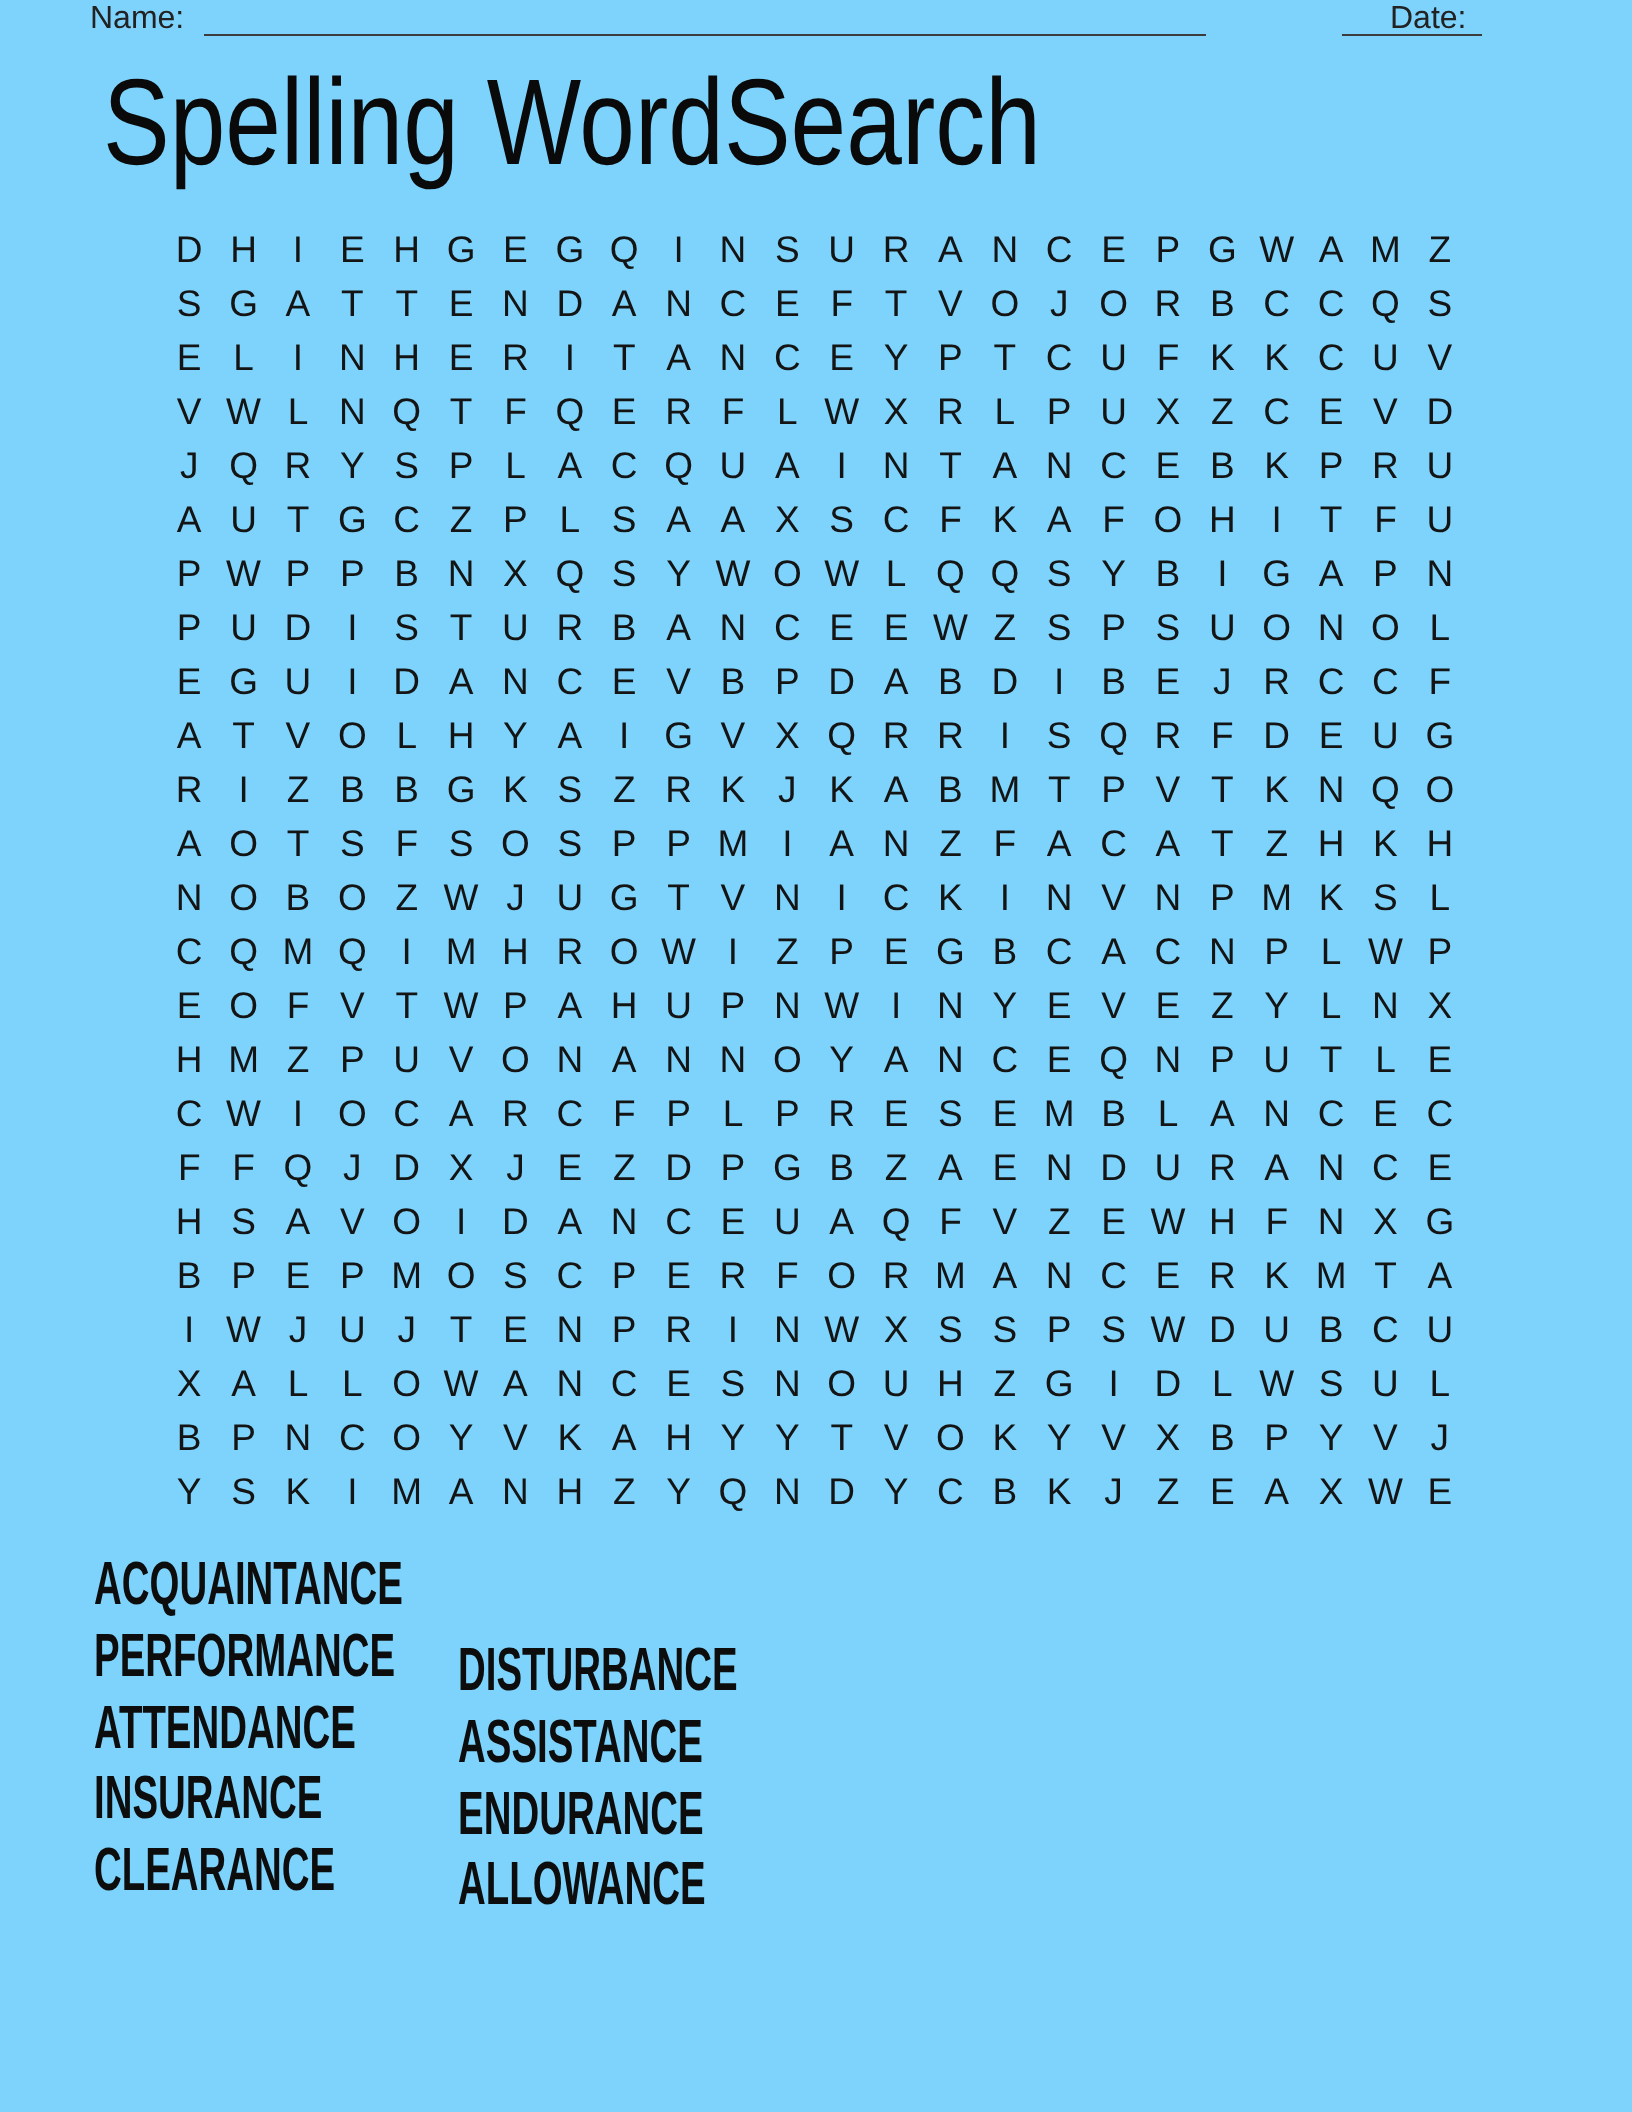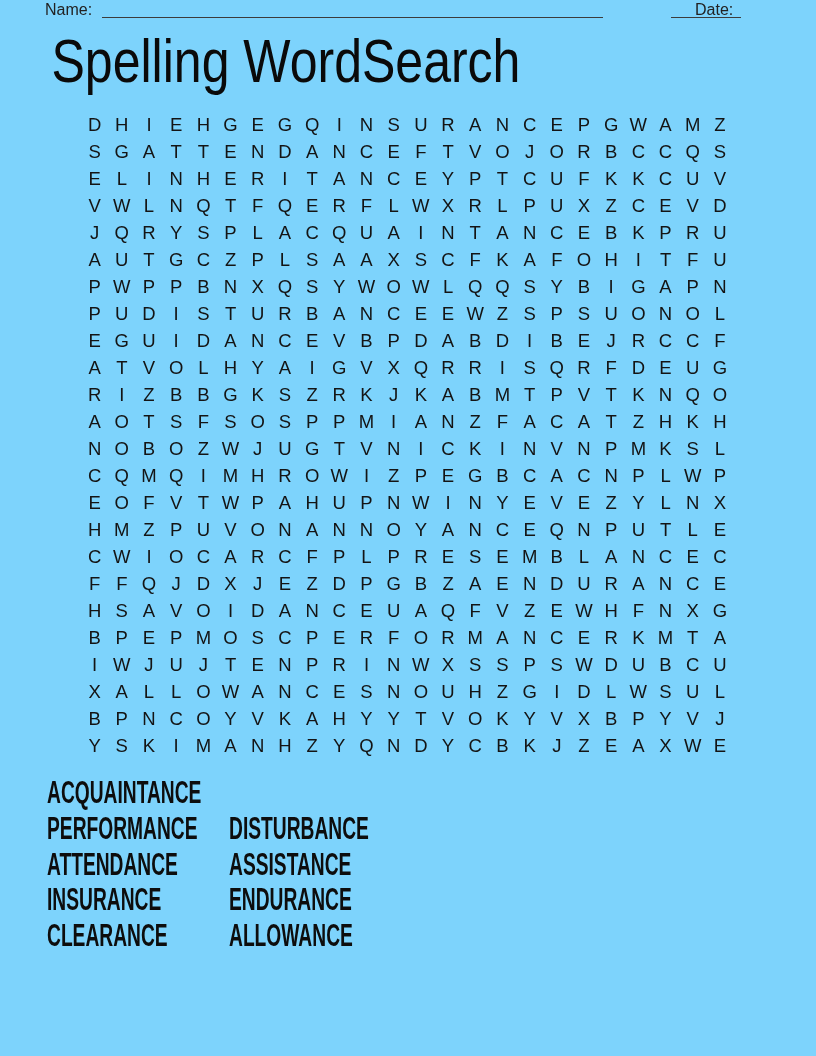--- a/index.html
+++ b/index.html
@@ -22,23 +22,23 @@
 
   .grid{
     position:absolute;left:81px;top:112px;
     display:grid;grid-template-columns:repeat(24,27.2px);grid-auto-rows:27px;
   }
   .cell{
     display:flex;align-items:center;justify-content:center;
     font-size:18.5px;line-height:1;color:#141414;
   }
 
-  .words{position:absolute;left:47px;top:777px;display:flex;align-items:flex-end;}
+  .words{position:absolute;left:47px;top:777px;display:flex;align-items:flex-start;}
   .wcol{display:block;}
-  .wcol1{width:182px;}.wcol2{width:178px;}.wcol3{width:181px;}.wcol4{width:170px;}
+  .wcol1{width:182px;}.wcol2{width:178px;}.wcol3{width:181px;}.wcol4{width:170px;margin-top:43px;}
   .word{
     height:35.8px;font-size:30.5px;font-weight:bold;line-height:1;white-space:nowrap;
     transform:scaleX(0.63);transform-origin:0 0;color:#0d0d0d;
   }
 </style>
 </head>
 <body>
 
 <div class="sheet">
 

